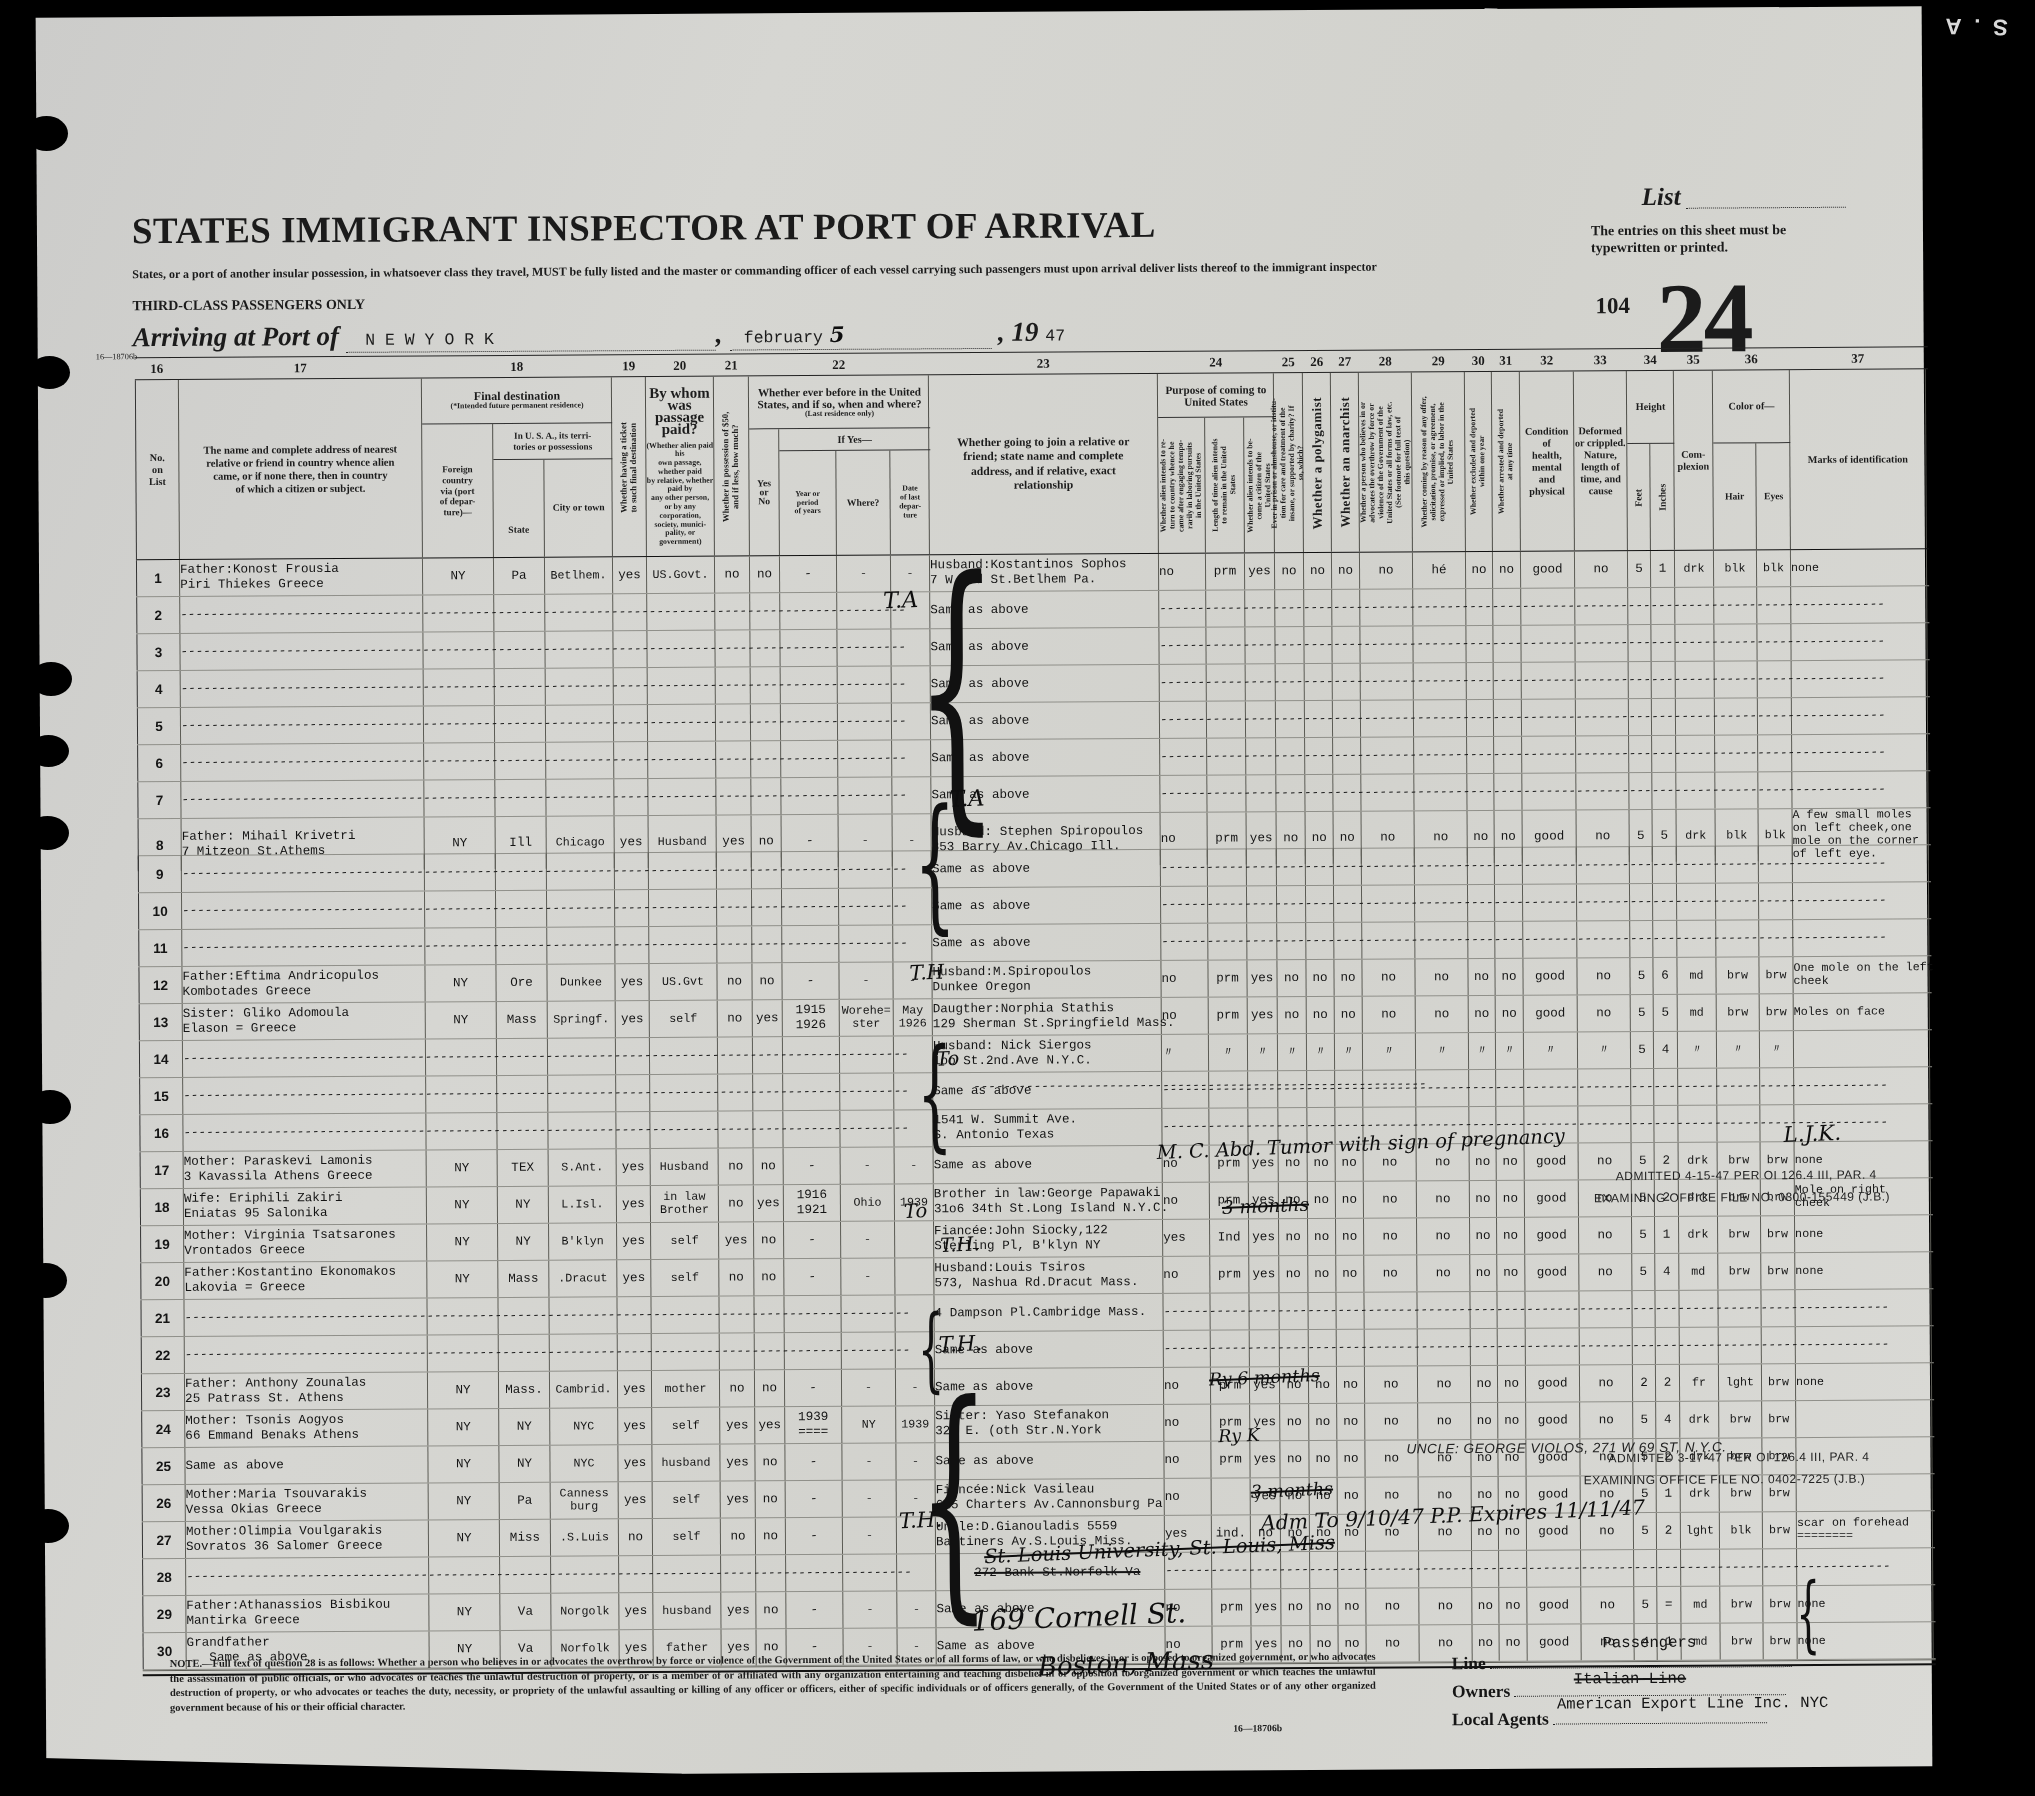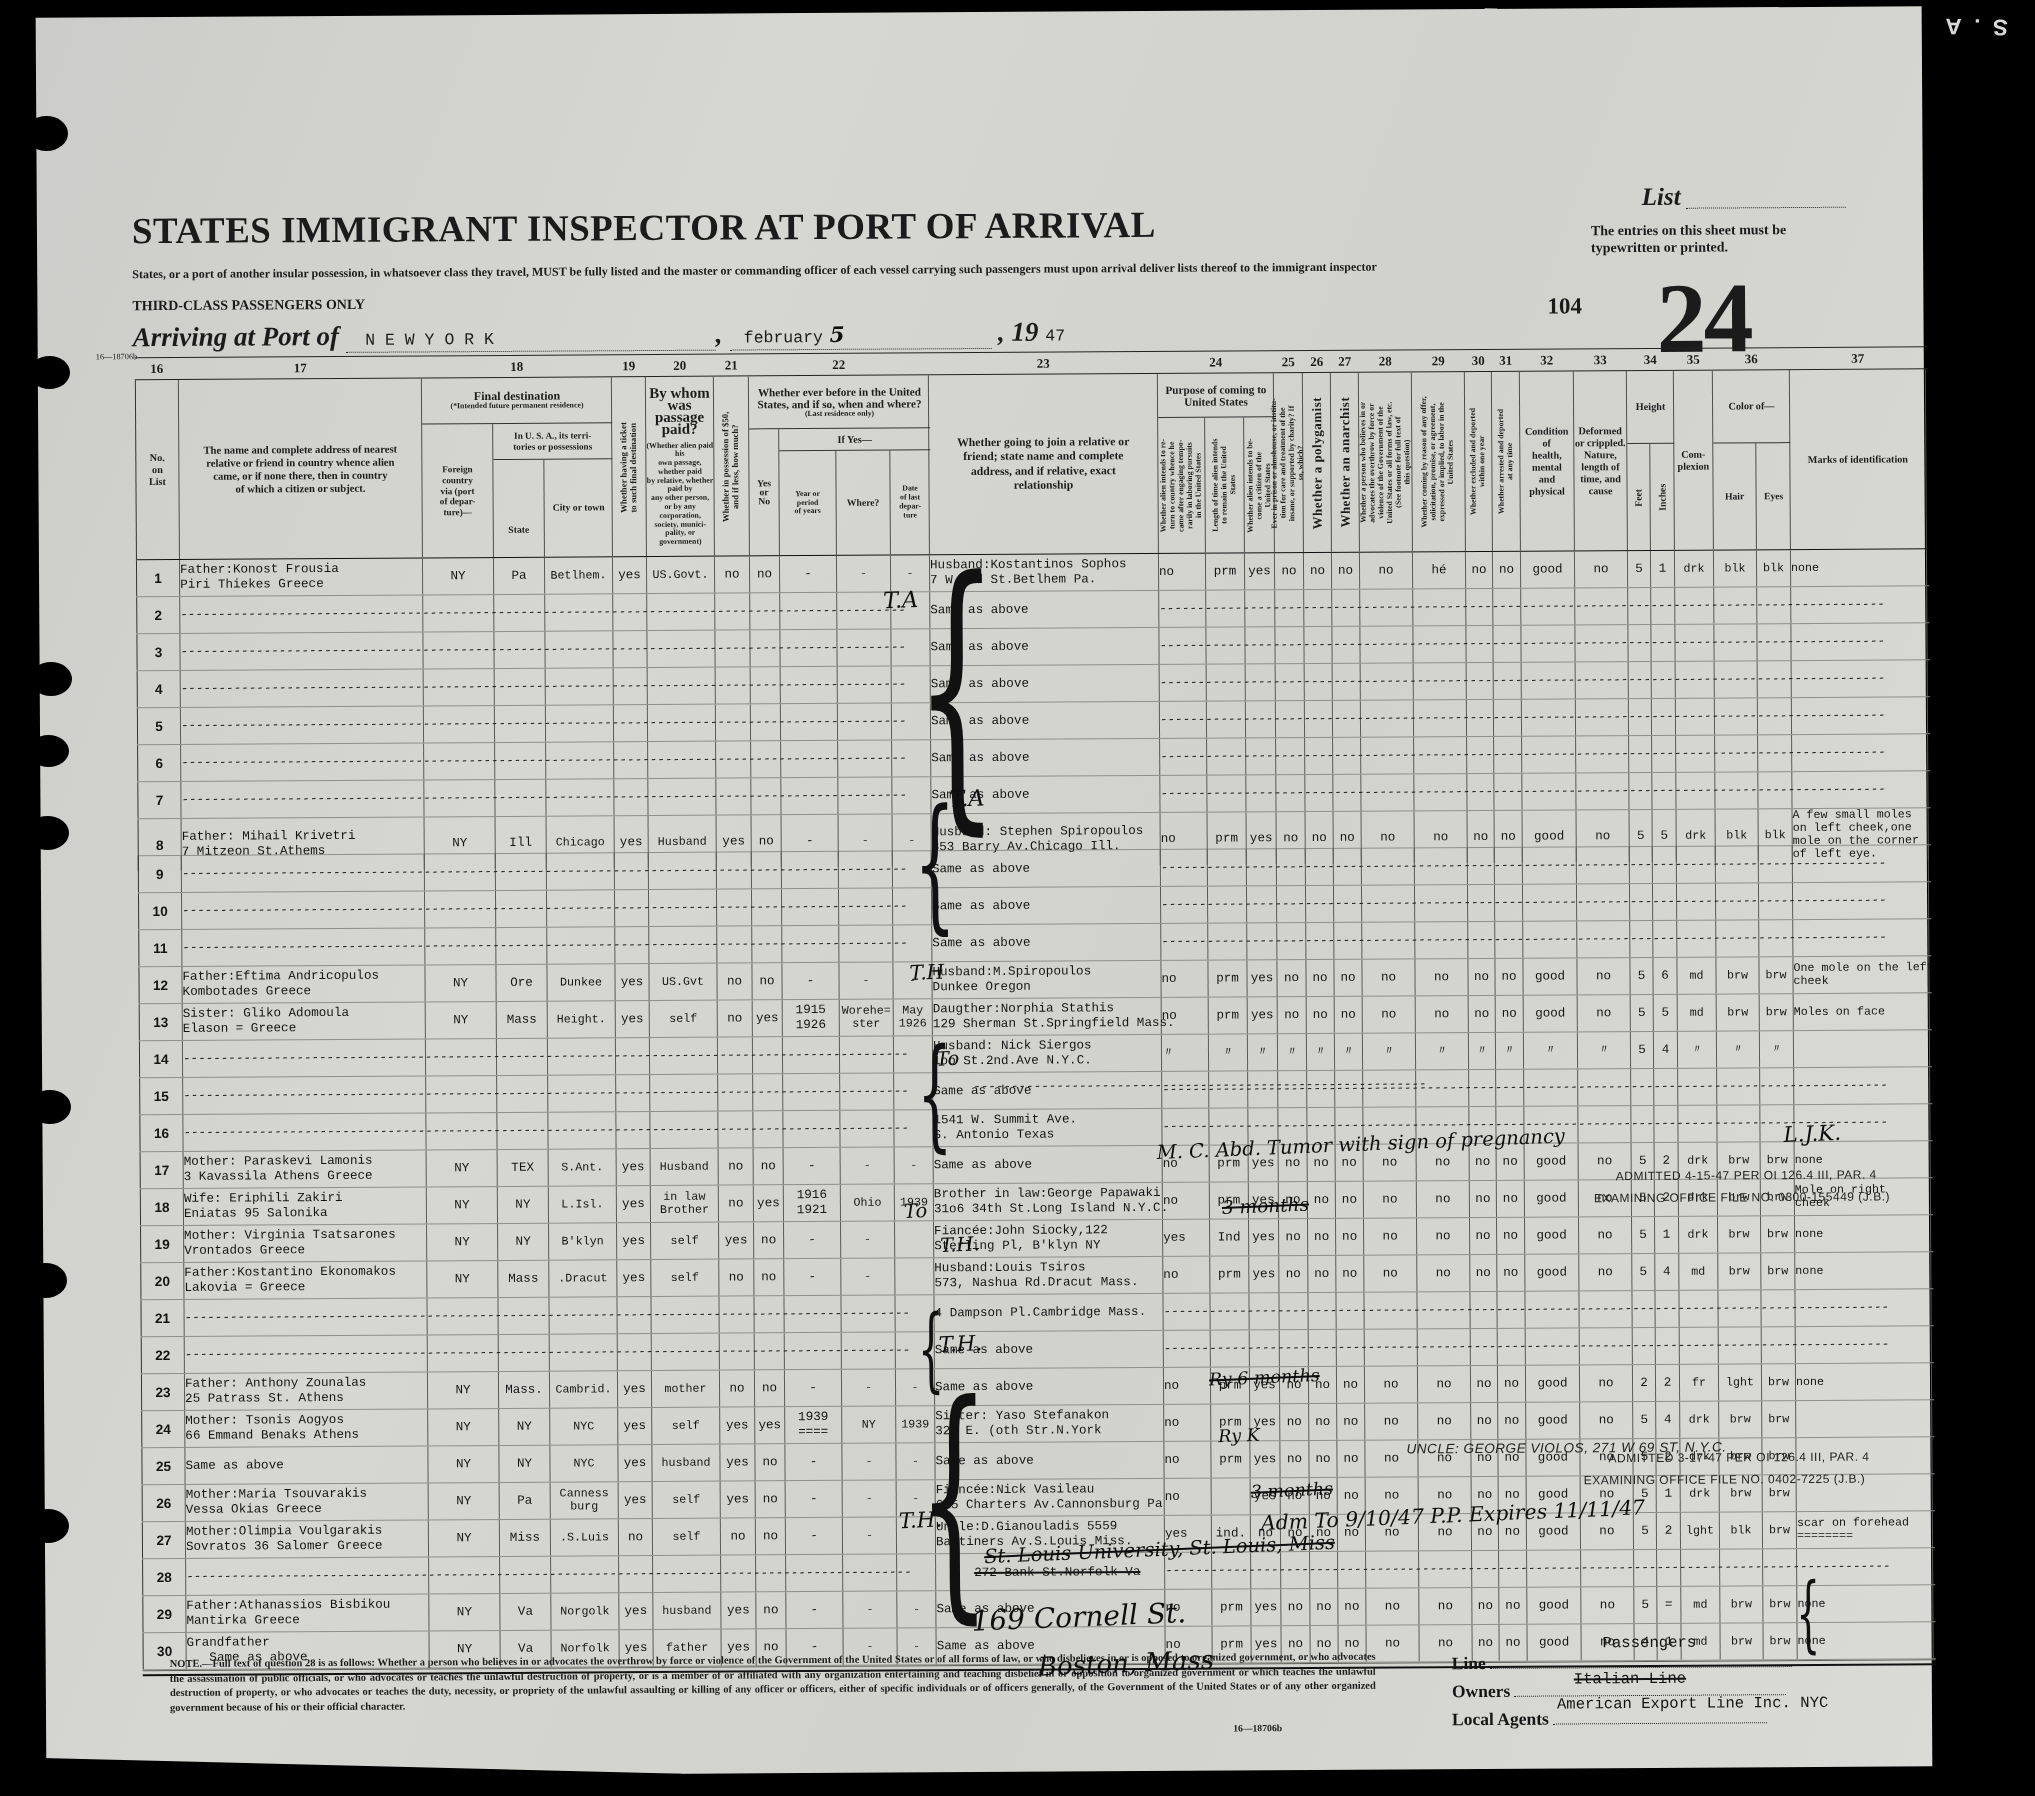--- a/index.html
+++ b/index.html
@@ -16,21 +16,21 @@
   .ser{font-family:"Liberation Serif",serif;color:#1b1b1b;}
   #title{position:absolute;left:95px;top:192px;font-size:37px;font-weight:bold;letter-spacing:0.5px;white-space:nowrap;}
   #subtitle{position:absolute;left:95px;top:250px;width:1459px;font-size:12px;font-weight:bold;line-height:14px;}
   #thirdclass{position:absolute;left:95px;top:281px;font-size:14px;font-weight:bold;}
   #arrive{position:absolute;left:95px;top:305px;font-size:27px;font-style:italic;font-weight:bold;white-space:nowrap;}
   .typedval{font-family:Liberation Mono, monospace;font-style:normal;font-weight:normal;font-size:16.5px;}
   .dotline{display:inline-block;border-bottom:1.9px dotted #2a2a2a;}
   #list-lbl{position:absolute;left:1605px;top:175px;font-size:25px;font-style:italic;font-weight:bold;}
   #list-line{position:absolute;left:1649px;top:200px;width:160px;border-bottom:1.9px dotted #2a2a2a;}
   #typed-note{position:absolute;left:1554px;top:214px;width:233px;font-size:14px;font-weight:bold;line-height:17px;}
-  #pagenum{position:absolute;left:1510px;top:285px;font-size:23px;font-weight:bold;}
+  #pagenum{position:absolute;left:1558px;top:285px;font-size:23px;font-weight:bold;}
   #sheetnum{position:absolute;left:1619px;top:253px;font-size:100px;font-weight:bold;letter-spacing:-2.9px;}
   #form-top{position:absolute;left:58px;top:335px;font-size:8.3px;}
   
   #tbl{position:absolute;left:97px;top:340px;width:1793px;}
   .grid{display:grid;grid-template-columns:44px 243px 71px 51px 68px 34px 68px 35px 30px 57px 54px 39px 229px 47px 39px 30px 29px 28px 28px 53px 53px 27px 28px 54px 53px 23px 24px 39px 43px 34px 136px;}
   #numrow{border-top:1.9px double #222;border-bottom:1.9px double #222;height:21.4px;align-items:center;}
   #numrow div{font-family:"Liberation Serif",serif;font-weight:bold;font-size:13px;text-align:center;color:#1b1b1b;}
   #hdr{height:179px;border-bottom:1.9px double #111;}
   .hc{border-right:0.5px solid #4f4f49;position:relative;font-family:"Liberation Serif",serif;color:#1c1c1c;}
   .hc:first-child{border-left:1px solid #333;}
@@ -747,21 +747,21 @@
             <div class="cl sm" style="white-space:pre;">One mole on the left
 cheek</div>
           </div>
 
           <div class="trow grid">
             <div>13</div>
             <div class="cl ow">Sister: Gliko Adomoula
 Elason = Greece</div>
             <div>NY</div>
             <div>Mass</div>
-            <div class="sm">Height.</div>
+            <div class="sm">Springf.</div>
             <div>yes</div>
             <div class="sm">self</div>
             <div>no</div>
             <div>yes</div>
             <div>1915
 1926</div>
             <div class="sm">Worehe=
 ster</div>
             <div class="sm">May
 1926</div>

